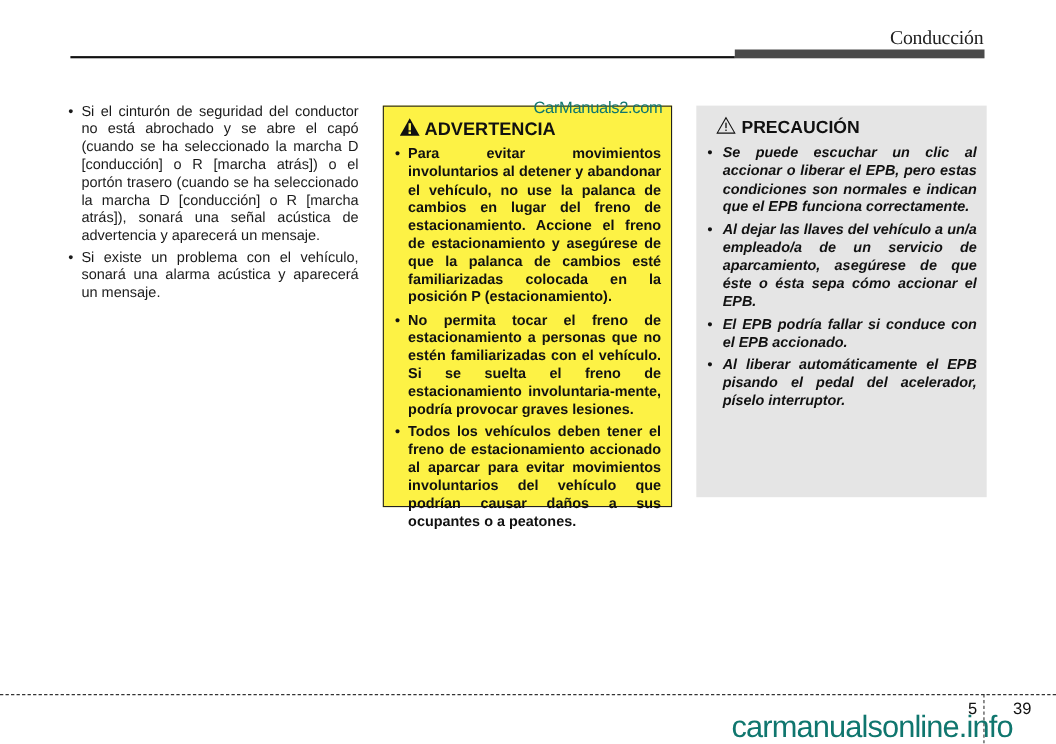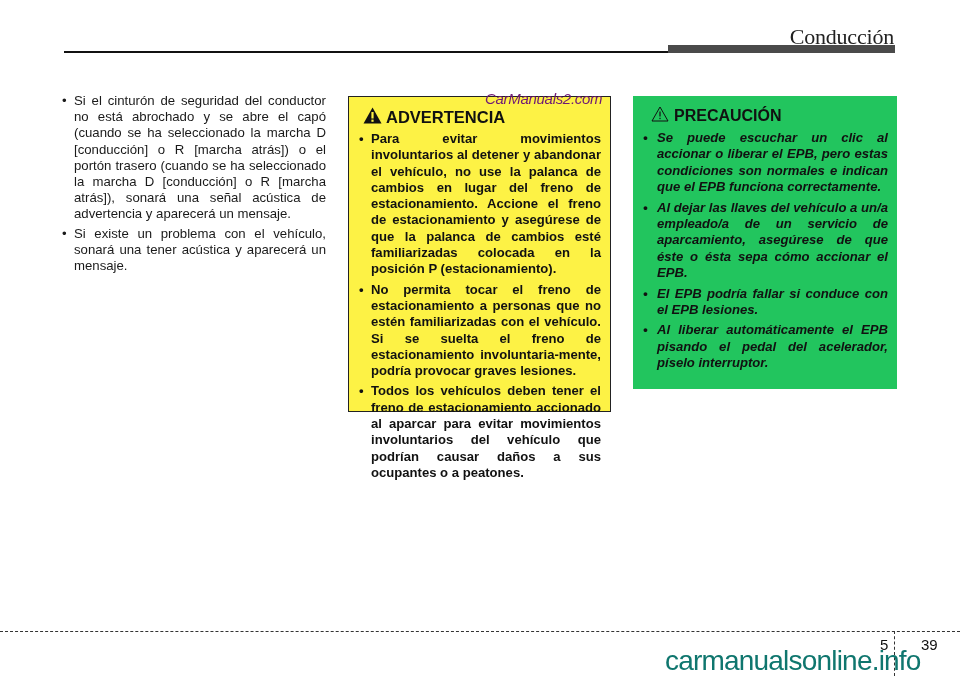--- a/index.html
+++ b/index.html
@@ -3,68 +3,68 @@
 <meta charset="utf-8">
 <style>
   html, body { margin: 0; padding: 0; }
   body {
     width: 960px; height: 676px; position: relative; overflow: hidden;
     background: #ffffff; color: #1a1a1a;
     font-family: "Liberation Sans", sans-serif;
   }
   .header-title {
     position: absolute; right: 66px; top: 24px;
-    font-family: "Liberation Serif", serif; font-size: 22px; color: #222;
+    font-family: "Liberation Serif", serif; font-size: 18px; color: #222;
     letter-spacing: -0.2px;
   }
   .header-rule {
     position: absolute; left: 64px; top: 51px; width: 604px; height: 2px; background: #111;
   }
   .header-bar {
     position: absolute; left: 668px; top: 45px; width: 227px; height: 8px; background: #4a4a4a;
   }
   .col-left {
     position: absolute; left: 62px; top: 93px; width: 264px;
     font-size: 13.2px; line-height: 16.2px; text-align: justify; color: #1a1a1a;
   }
   .bullet { position: relative; padding-left: 12px; margin-bottom: 3px; }
   .bullet .dot { position: absolute; left: 0; top: 0; }
   .para { margin-top: 3px; }
 
   .warn-box {
-    position: absolute; left: 348px; top: 96px; width: 263px; height: 316px;
+    position: absolute; left: 348px; top: 96px; width: 263px; height: 365px;
     box-sizing: border-box; background: #fdf245; border: 1.5px solid #222;
     padding: 10px 9px 0 10px;
   }
   .warn-title {
     display: flex; align-items: center; gap: 4px;
     font-weight: bold; font-size: 16.5px; color: #111; margin-bottom: 3px; margin-left: 4px;
   }
   .warn-body {
     font-weight: bold; font-size: 13.1px; line-height: 16.3px; text-align: justify; color: #111;
   }
   .warn-body .bullet { padding-left: 12px; margin-bottom: 4px; }
 
   .caution-box {
-    position: absolute; left: 633px; top: 96px; width: 264px; height: 293px;
-    box-sizing: border-box; background: #22c55e; padding: 10px 9px 0 10px;
+    position: absolute; left: 633px; top: 96px; width: 264px; height: 356px;
+    box-sizing: border-box; background: #e5e5e5; padding: 10px 9px 0 10px;
   }
   .caution-title {
     display: flex; align-items: center; gap: 5px;
     font-weight: bold; font-size: 16px; color: #111; margin-bottom: 4px; margin-left: 8px;
   }
   .caution-body {
     font-weight: bold; font-style: italic; font-size: 13.1px; line-height: 16.4px;
     text-align: justify; color: #111;
   }
   .caution-body .bullet { padding-left: 14px; margin-bottom: 4px; }
 
   .watermark-top {
     position: absolute; left: 485px; top: 90px;
-    font-size: 15px; color: #701a75; letter-spacing: -0.3px; font-style: italic;
+    font-size: 15px; color: #0f766e; letter-spacing: -0.3px;
   }
   .footer-rule {
     position: absolute; left: 0; top: 631px; width: 960px; height: 0;
     border-top: 1.5px dashed #333;
   }
   .footer-divider {
     position: absolute; left: 894px; top: 631px; height: 45px; width: 0;
     border-left: 1px dashed #333;
   }
   .page-chapter {
@@ -85,21 +85,21 @@
 <div class="header-rule"></div>
 <div class="header-bar"></div>
 
 <div class="col-left">
   <div class="bullet">
     <span class="dot">•</span>
     <span>Si el cinturón de seguridad del conductor no está abrochado y se abre el capó (cuando se ha seleccionado la marcha D [conducción] o R [marcha atrás]) o el portón trasero (cuando se ha seleccionado la marcha D [conducción] o R [marcha atrás]), sonará una señal acústica de advertencia y aparecerá un mensaje.</span>
   </div>
   <div class="bullet">
     <span class="dot">•</span>
-    <span>Si existe un problema con el vehículo, sonará una tener acústica y aparecerá un mensaje.</span>
+    <span>Si existe un problema con el vehículo, sonará una alarma acústica y aparecerá un mensaje.</span>
   </div>
 </div>
 
 <div class="warn-box">
   <div class="warn-title">
     <span>
       <svg width="19" height="17" viewBox="0 0 19 17">
         <polygon points="9.5,0.5 18.5,16.5 0.5,16.5" fill="#111"></polygon>
         <rect x="8.4" y="5" width="2.2" height="6.5" fill="#fdf245"></rect>
         <rect x="8.4" y="12.6" width="2.2" height="2.2" fill="#fdf245"></rect>
@@ -138,21 +138,21 @@
     <div class="bullet">
       <span class="dot">•</span>
       <span>Se puede escuchar un clic al accionar o liberar el EPB, pero estas condiciones son normales e indican que el EPB funciona correctamente.</span>
     </div>
     <div class="bullet">
       <span class="dot">•</span>
       <span>Al dejar las llaves del vehículo a un/a empleado/a de un servicio de aparcamiento, asegúrese de que éste o ésta sepa cómo accionar el EPB.</span>
     </div>
     <div class="bullet">
       <span class="dot">•</span>
-      <span>El EPB podría fallar si conduce con el EPB lesiones.</span>
+      <span>El EPB podría fallar si conduce con el EPB accionado.</span>
     </div>
     <div class="bullet">
       <span class="dot">•</span>
       <span>Al liberar automáticamente el EPB pisando el pedal del acelerador, píselo interruptor.</span>
     </div>
   </div>
 </div>
 
 <div class="watermark-top">CarManuals2.com</div>
 

